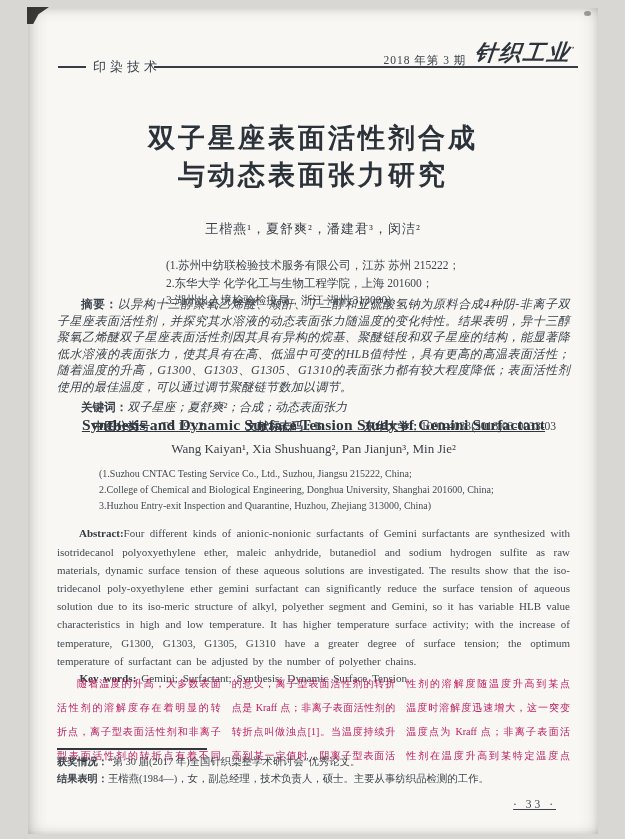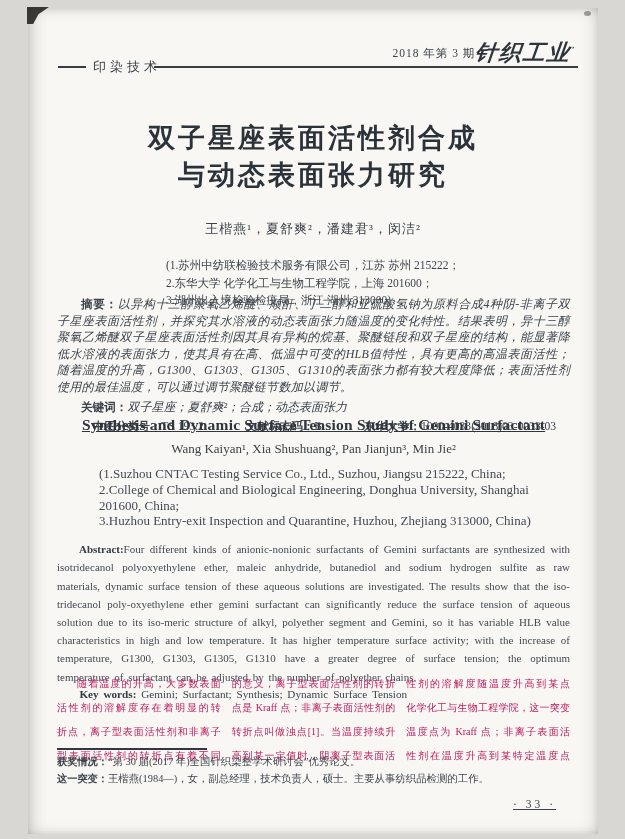--- a/index.html
+++ b/index.html
@@ -30,21 +30,21 @@
     background:#5a564f;opacity:.55;
   }
   
   .hdr-dash{position:absolute;left:30px;top:58px;width:28px;height:2.4px;background:#373d45;}
   .hdr-section{
     position:absolute;left:65px;top:50px;font-size:13px;letter-spacing:4px;color:#39404a;
     font-family:"Liberation Serif","DejaVu Serif",serif;
   }
   .hdr-rule{position:absolute;left:126px;top:58px;width:424px;height:2.4px;background:#373d45;}
   .hdr-right{
-    position:absolute;right:22px;top:30px;display:flex;align-items:center;
+    position:absolute;right:22px;top:30px;display:flex;align-items:flex-end;gap:9px;
   }
   .hdr-issue{font-size:11.5px;letter-spacing:1px;color:#3c424b;}
   .hdr-logo{
     font-size:22px;font-weight:700;font-style:italic;letter-spacing:2px;color:#2e343c;
     transform:skewX(-6deg);display:inline-block;
   }
   .hdr-logo-mark{font-size:8px;vertical-align:super;font-style:normal;color:#3c424b;}
   
   .title-block{position:absolute;left:0;top:112px;width:570px;text-align:center;}
   .title-line{
@@ -73,21 +73,21 @@
     margin-top:4px;padding-left:24px;display:flex;gap:30px;font-size:11.6px;color:#3b424c;
   }
   .meta-row b{font-family:Liberation Mono, monospace;font-weight:700;font-size:11.4px;padding-left:12px;}
   
   .en-block{position:absolute;left:29px;top:408px;width:513px;}
   .en-title{
     margin:0;text-align:center;font-size:15.5px;font-weight:700;color:#2f353d;letter-spacing:.2px;text-decoration:underline;
   }
   .en-authors{margin-top:7px;text-align:center;font-size:13px;color:#3c434c;}
   .en-affils{
-    margin-top:9px;margin-left:42px;font-size:13px;line-height:15.8px;color:#424a54;
+    margin-top:9px;margin-left:42px;font-size:10px;line-height:15.8px;color:#424a54;
     white-space:pre-line;
   }
   .abstract-en{
     margin:11px 0 0;font-size:11px;line-height:18.2px;text-align:justify;text-indent:2em;
     color:#424a54;word-spacing:2px;
   }
   .abstract-en b,.kw-en b{font-weight:700;color:#343b43;}
   .kw-en{margin:2px 0 0;font-size:11.2px;text-indent:2em;color:#3c434c;word-spacing:2px;}
   
   .body-columns{
@@ -156,27 +156,27 @@
     <div class="body-columns">
       <div class="body-col first">随着温度的升高，大多数表面
 活性剂的溶解度存在着明显的转
 折点，离子型表面活性剂和非离子
 型表面活性剂的转折点有着不同</div>
       <div class="body-col">的意义，离子型表面活性剂的转折
 点是 Kraff 点；非离子表面活性剂的
 转折点叫做浊点[1]。当温度持续升
 高到某一定值时，阴离子型表面活</div>
       <div class="body-col">性剂的溶解度随温度升高到某点
-化学化工与生物工程学院，这一突变
+温度时溶解度迅速增大，这一突变
 温度点为 Kraff 点；非离子表面活
 性剂在温度升高到某特定温度点</div>
     </div>
 
     <div class="fn-rule"></div>
     <div class="footnotes">
       <div><b>获奖情况：</b><span>“第 30 届(2017 年)全国针织染整学术研讨会”优秀论文。</span></div>
-      <div><b>这一突变：</b><span>王楷燕(1984—)，女，副总经理，技术负责人，硕士。主要从事纺织品检测的工作。</span></div>
+      <div><b>结果表明：</b><span>王楷燕(1984—)，女，副总经理，技术负责人，硕士。主要从事纺织品检测的工作。</span></div>
     </div>
 
     <div class="page-number">· 33 ·</div>
 
   </div>
 </div>
 
 </body></html>

